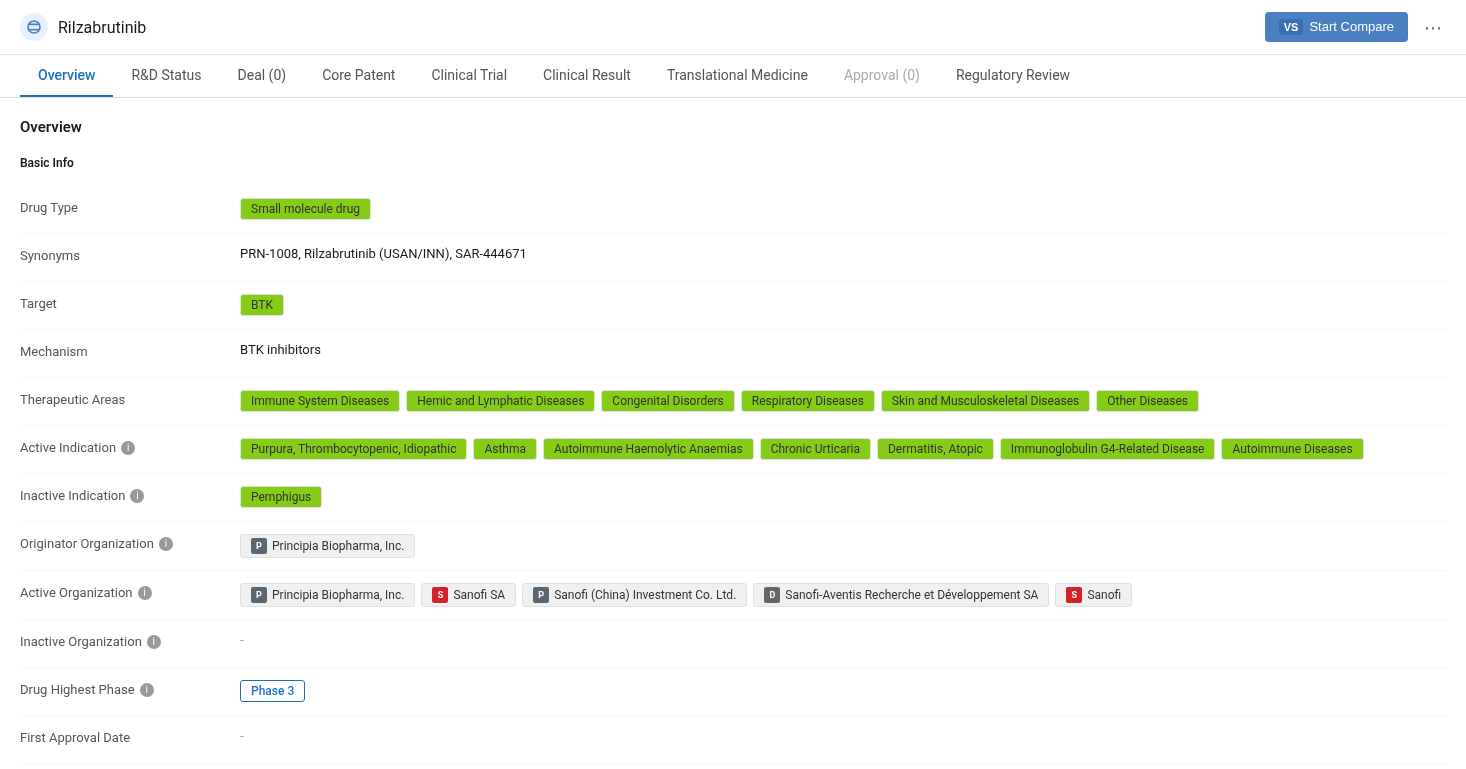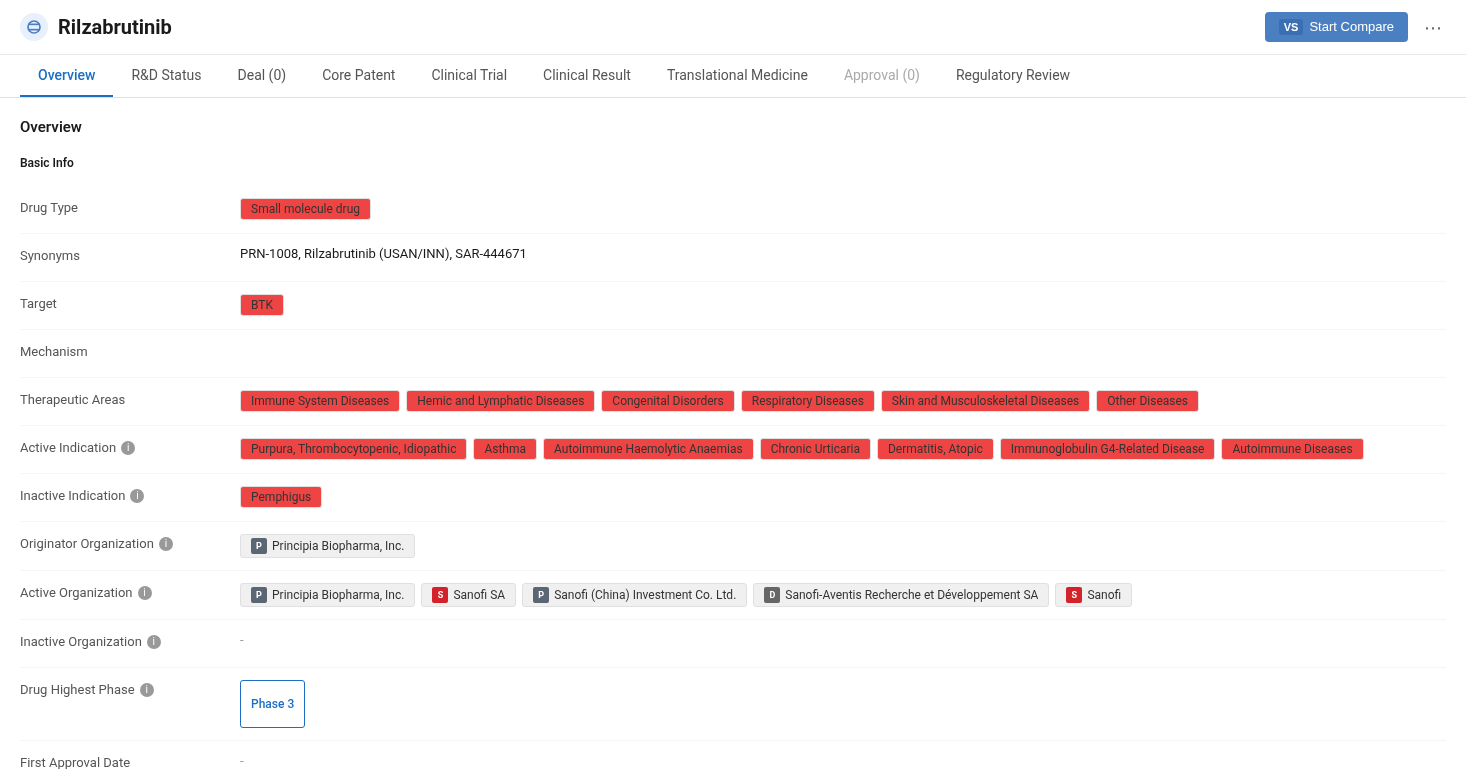--- a/index.html
+++ b/index.html
@@ -23,22 +23,22 @@
       height: 28px;
       background: #e8f0fe;
       border-radius: 50%;
       display: flex;
       align-items: center;
       justify-content: center;
       color: #4a7fc1;
       font-size: 14px;
     }
     .drug-title {
-      font-size: 20px;
-      font-weight: 700;
+      font-size: 16px;
+      font-weight: 400;
       color: #1a1a1a;
       text-align: center;
     }
     .header-right {
       display: flex;
       align-items: center;
       gap: 12px;
     }
     .start-compare-btn {
       display: flex;
@@ -150,30 +150,30 @@
       color: #1a1a1a;
     }
 
     
     .tag {
       display: inline-flex;
       align-items: center;
       padding: 3px 10px;
       border-radius: 3px;
       font-size: 12px;
-      background: #ef4444;
+      background: #84cc16;
       color: #333;
       border: 1px solid #e0e0e0;
     }
     .tag-phase {
       background: #fff;
       color: #1a6fc4;
       border: 1.5px solid #1a6fc4;
       font-weight: 500;
-      padding: 16px 10px;
+      padding: 3px 10px;
     }
     .tag-org {
       display: inline-flex;
       align-items: center;
       gap: 5px;
       padding: 3px 10px;
       border-radius: 3px;
       font-size: 12px;
       background: #f0f0f0;
       color: #333;
@@ -261,20 +261,23 @@
           <span>Target</span>
         </div>
         <div class="info-value">
           <span class="tag">BTK</span>
         </div>
       </div>
       <div class="info-row">
         <div class="info-label">
           <span>Mechanism</span>
         </div>
+        <div class="info-value">
+          <span class="info-value-text">BTK inhibitors</span>
+        </div>
       </div>
       <div class="info-row">
         <div class="info-label">
           <span>Therapeutic Areas</span>
         </div>
         <div class="info-value">
           <span class="tag">Immune System Diseases</span>
           <span class="tag">Hemic and Lymphatic Diseases</span>
           <span class="tag">Congenital Disorders</span>
           <span class="tag">Respiratory Diseases</span>

